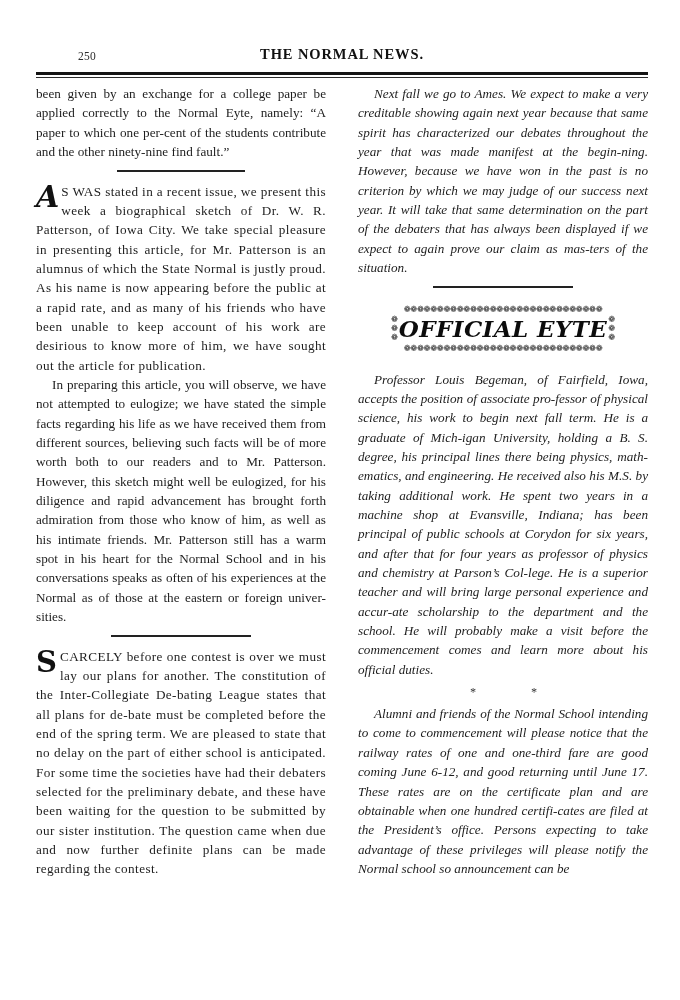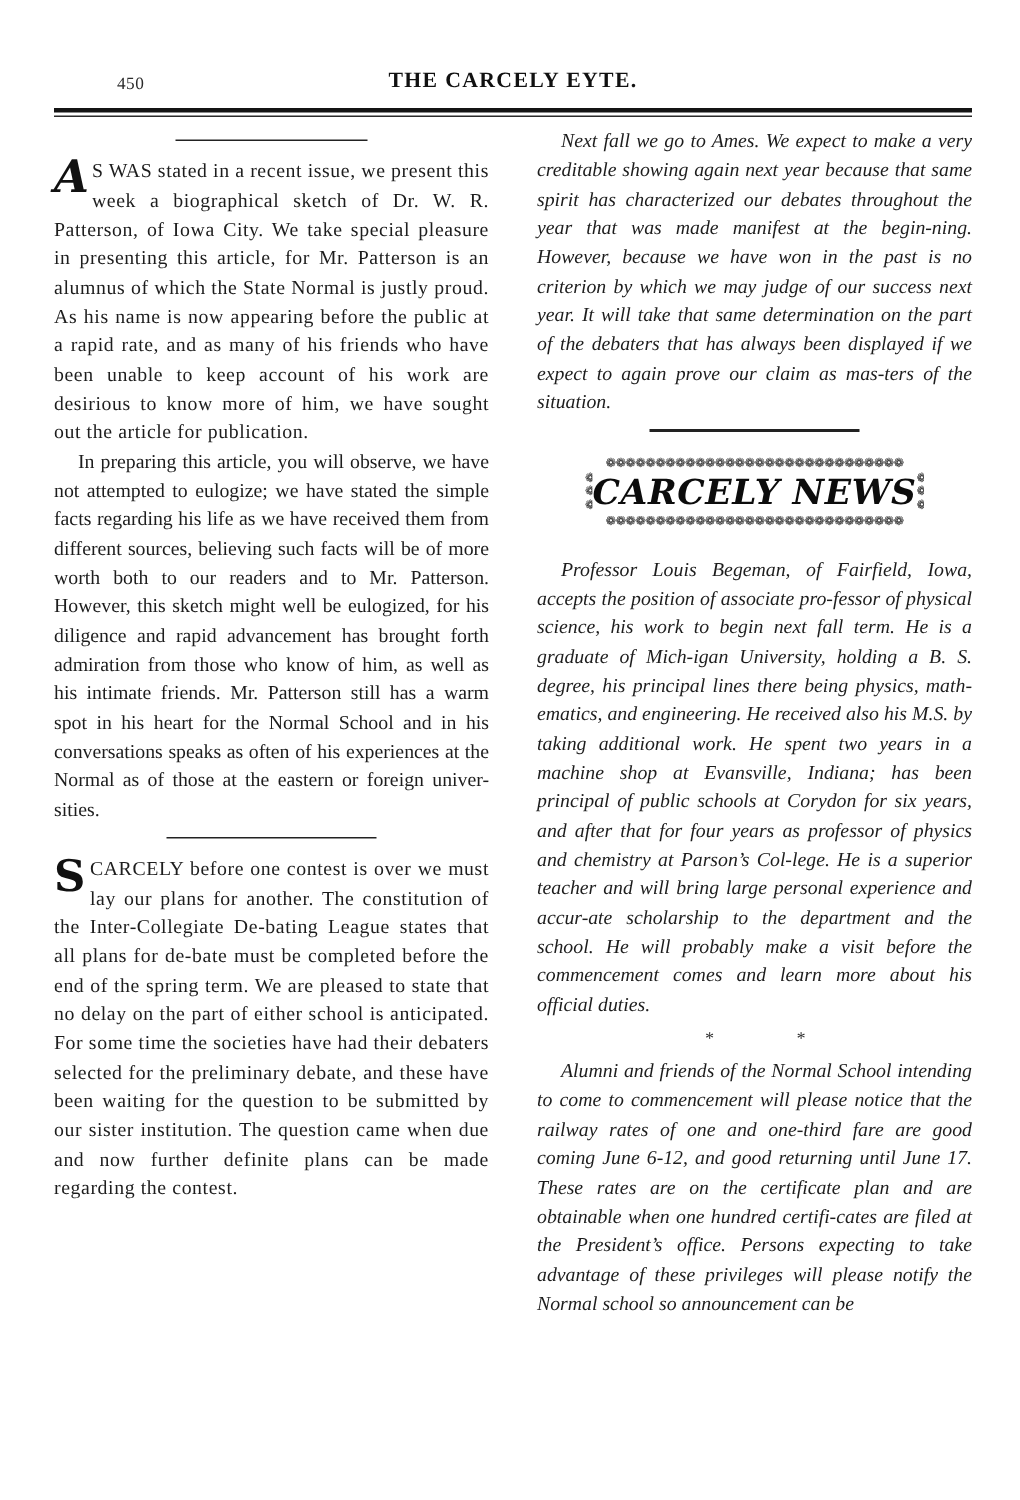--- a/index.html
+++ b/index.html
@@ -186,28 +186,29 @@
     color: #0c0c0c;
     white-space: nowrap;
   }
 </style>
 </head>
 <body>
 
 <div class="page">
 
   <div class="running-head">
-    <div class="folio">450</div>
-    <div class="head-title">THE CARCELY EYTE.</div>
+    <div class="folio">250</div>
+    <div class="head-title">THE NORMAL NEWS.</div>
   </div>
   <div class="rule-thick"></div>
   <div class="rule-thin"></div>
 
   <div class="col col-left">
 
+    <p class="body">been given by an exchange for a college paper be applied correctly to the Normal Eyte, namely: “A paper to which one per-cent of the students contribute and the other ninety-nine find fault.”</p>
 
     <div class="sep-rule"></div>
 
     <div class="dropcap-para">
       <span class="dropcap">A</span><span class="smallcaps-lead">S WAS stated in a recent issue, we present this week a biographical sketch of Dr. W. R. Patterson, of Iowa City. We take special pleasure in presenting this article, for Mr. Patterson is an alumnus of which the State Normal is justly proud. As his name is now appearing before the public at a rapid rate, and as many of his friends who have been unable to keep account of his work are desirious to know more of him, we have sought out the article for publication.</span>
     </div>
 
     <p class="body indent">In preparing this article, you will observe, we have not attempted to eulogize; we have stated the simple facts regarding his life as we have received them from different sources, believing such facts will be of more worth both to our readers and to Mr. Patterson. However, this sketch might well be eulogized, for his diligence and rapid advancement has brought forth admiration from those who know of him, as well as his intimate friends. Mr. Patterson still has a warm spot in his heart for the Normal School and in his conversations speaks as often of his experiences at the Normal as of those at the eastern or foreign univer-sities.</p>
 
     <div class="sep-rule wide"></div>
@@ -221,21 +222,21 @@
   <div class="col col-right">
 
     <p class="body indent">Next fall we go to Ames. We expect to make a very creditable showing again next year because that same spirit has characterized our debates throughout the year that was made manifest at the begin-ning. However, because we have won in the past is no criterion by which we may judge of our success next year. It will take that same determination on the part of the debaters that has always been displayed if we expect to again prove our claim as mas-ters of the situation.</p>
 
     <div class="sep-rule wide"></div>
 
     <div class="banner">
       <div class="banner-orn">❁❁❁❁❁❁❁❁❁❁❁❁❁❁❁❁❁❁❁❁❁❁❁❁❁❁❁❁❁❁</div>
       <div class="banner-mid">
         <div class="banner-side">❁❁❁</div>
-        <div class="banner-title">CARCELY NEWS</div>
+        <div class="banner-title">OFFICIAL EYTE</div>
         <div class="banner-side">❁❁❁</div>
       </div>
       <div class="banner-orn">❁❁❁❁❁❁❁❁❁❁❁❁❁❁❁❁❁❁❁❁❁❁❁❁❁❁❁❁❁❁</div>
     </div>
 
     <p class="body indent">Professor Louis Begeman, of Fairfield, Iowa, accepts the position of associate pro-fessor of physical science, his work to begin next fall term. He is a graduate of Mich-igan University, holding a B. S. degree, his principal lines there being physics, math-ematics, and engineering. He received also his M.S. by taking additional work. He spent two years in a machine shop at Evansville, Indiana; has been principal of public schools at Corydon for six years, and after that for four years as professor of physics and chemistry at Parson’s Col-lege. He is a superior teacher and will bring large personal experience and accur-ate scholarship to the department and the school. He will probably make a visit before the commencement comes and learn more about his official duties.</p>
 
     <div class="ast-sep">*  *</div>
 
     <p class="body indent">Alumni and friends of the Normal School intending to come to commencement will please notice that the railway rates of one and one-third fare are good coming June 6-12, and good returning until June 17. These rates are on the certificate plan and are obtainable when one hundred certifi-cates are filed at the President’s office. Persons expecting to take advantage of these privileges will please notify the Normal school so announcement can be</p>

